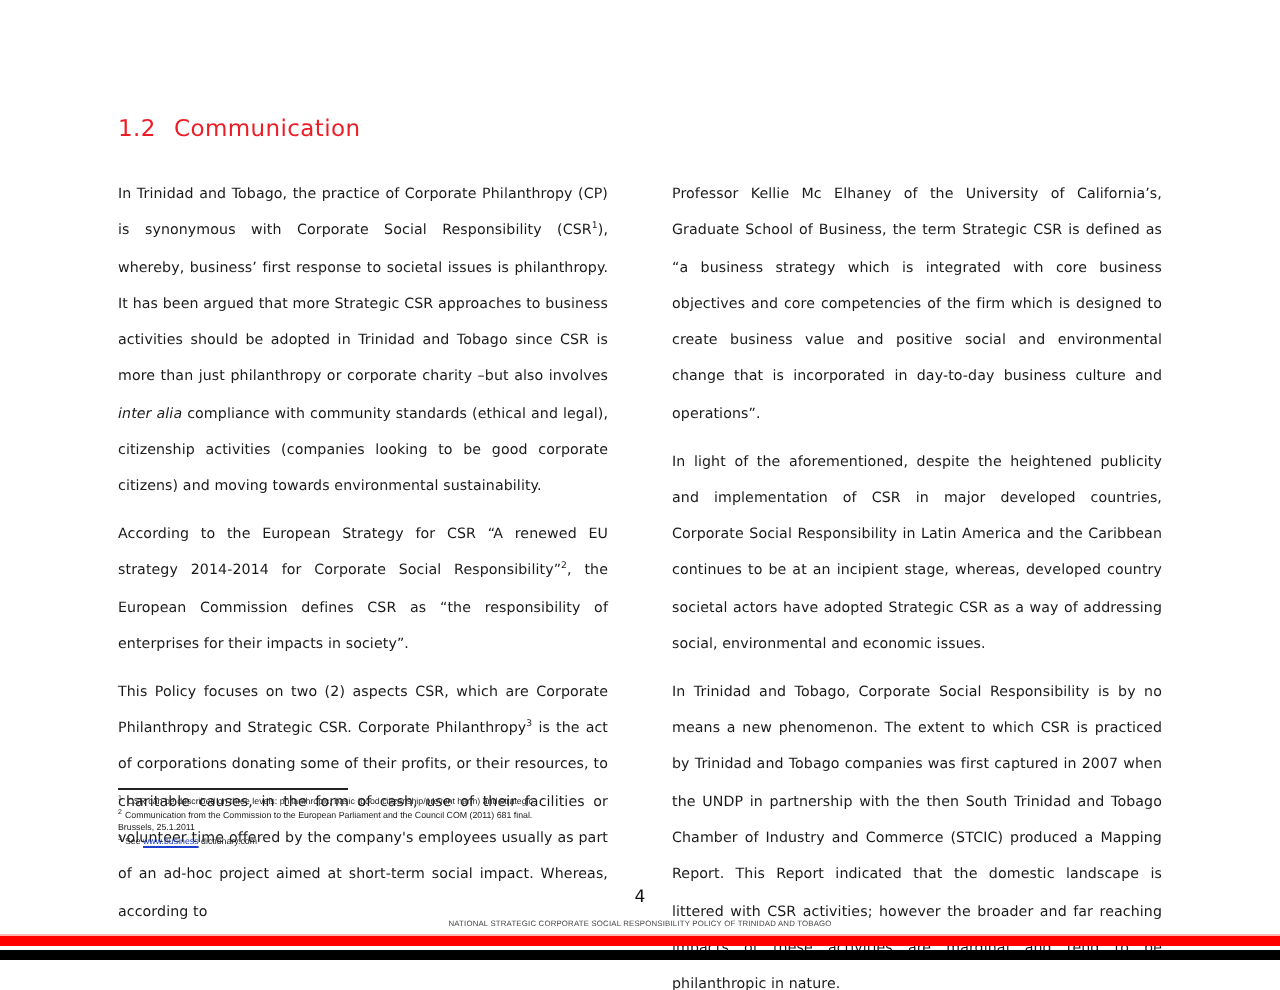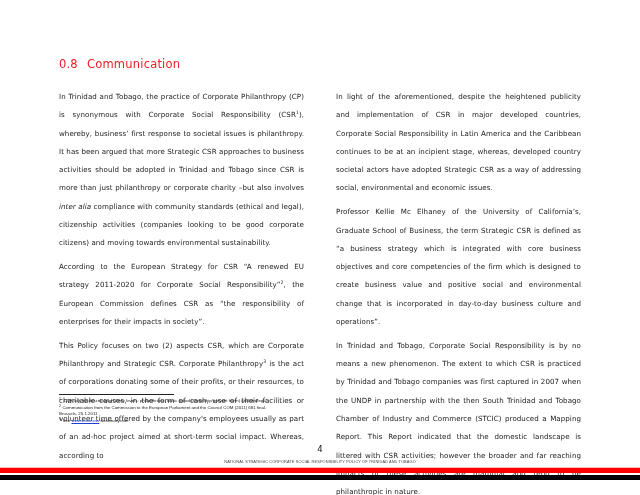--- a/index.html
+++ b/index.html
@@ -92,32 +92,32 @@
       position: absolute;
       left: 0; width: 640px;
       top: 475px; height: 5px;
       background: #000000;
     }
   </style>
 </head>
 <body>
 
 <div class="heading">
-  <span class="num">0.8</span><span>Communication</span>
+  <span class="num">1.2</span><span>Communication</span>
 </div>
 
 <div class="col left">
   <p><span>In Trinidad and Tobago, the practice of Corporate Philanthropy (CP) is synonymous with Corporate Social Responsibility (CSR</span><sup>1</sup><span>), whereby, business’ first response to societal issues is philanthropy. It has been argued that more Strategic CSR approaches to business activities should be adopted in Trinidad and Tobago since CSR is more than just philanthropy or corporate charity –but also involves </span><em>inter alia</em><span> compliance with community standards (ethical and legal), citizenship activities (companies looking to be good corporate citizens) and moving towards environmental sustainability.</span></p>
-  <p><span>According to the European Strategy for CSR “A renewed EU strategy 2011-2020 for Corporate Social Responsibility”</span><sup>2</sup><span>, the European Commission defines CSR as “the responsibility of enterprises for their impacts in society”.</span></p>
+  <p><span>According to the European Strategy for CSR “A renewed EU strategy 2014-2014 for Corporate Social Responsibility”</span><sup>2</sup><span>, the European Commission defines CSR as “the responsibility of enterprises for their impacts in society”.</span></p>
   <p class="last-left"><span>This Policy focuses on two (2) aspects CSR, which are Corporate Philanthropy and Strategic CSR. Corporate Philanthropy</span><sup>3</sup><span> is the act of corporations donating some of their profits, or their resources, to charitable causes, in the form of cash, use of their facilities or volunteer time offered by the company's employees usually as part of an ad-hoc project aimed at short-term social impact. Whereas, according to</span></p>
 </div>
 
 <div class="col right">
+  <p>Professor Kellie Mc Elhaney of the University of California’s, Graduate School of Business, the term Strategic CSR is defined as “a business strategy which is integrated with core business objectives and core competencies of the firm which is designed to create business value and positive social and environmental change that is incorporated in day-to-day business culture and operations”.</p>
   <p>In light of the aforementioned, despite the heightened publicity and implementation of CSR in major developed countries, Corporate Social Responsibility in Latin America and the Caribbean continues to be at an incipient stage, whereas, developed country societal actors have adopted Strategic CSR as a way of addressing social, environmental and economic issues.</p>
-  <p>Professor Kellie Mc Elhaney of the University of California’s, Graduate School of Business, the term Strategic CSR is defined as “a business strategy which is integrated with core business objectives and core competencies of the firm which is designed to create business value and positive social and environmental change that is incorporated in day-to-day business culture and operations”.</p>
   <p>In Trinidad and Tobago, Corporate Social Responsibility is by no means a new phenomenon. The extent to which CSR is practiced by Trinidad and Tobago companies was first captured in 2007 when the UNDP in partnership with the then South Trinidad and Tobago Chamber of Industry and Commerce (STCIC) produced a Mapping Report. This Report indicated that the domestic landscape is littered with CSR activities; however the broader and far reaching impacts of these activities are marginal and tend to be philanthropic in nature.</p>
 </div>
 
 <div class="footnote-rule"></div>
 <div class="footnotes">
   <div><sup>1</sup><span> CSR can be described on three levels: philanthropic, basic (good citizenship/prevent harm) and strategic.</span></div>
   <div><sup>2</sup><span>Communication from the Commission to the European Parliament and the Council COM (2011) 681 final.</span></div>
   <div>Brussels, 25.1.2011</div>
   <div><sup>3</sup><span>See </span><a>www.business</a><span> dictionary.com</span></div>
 </div>

